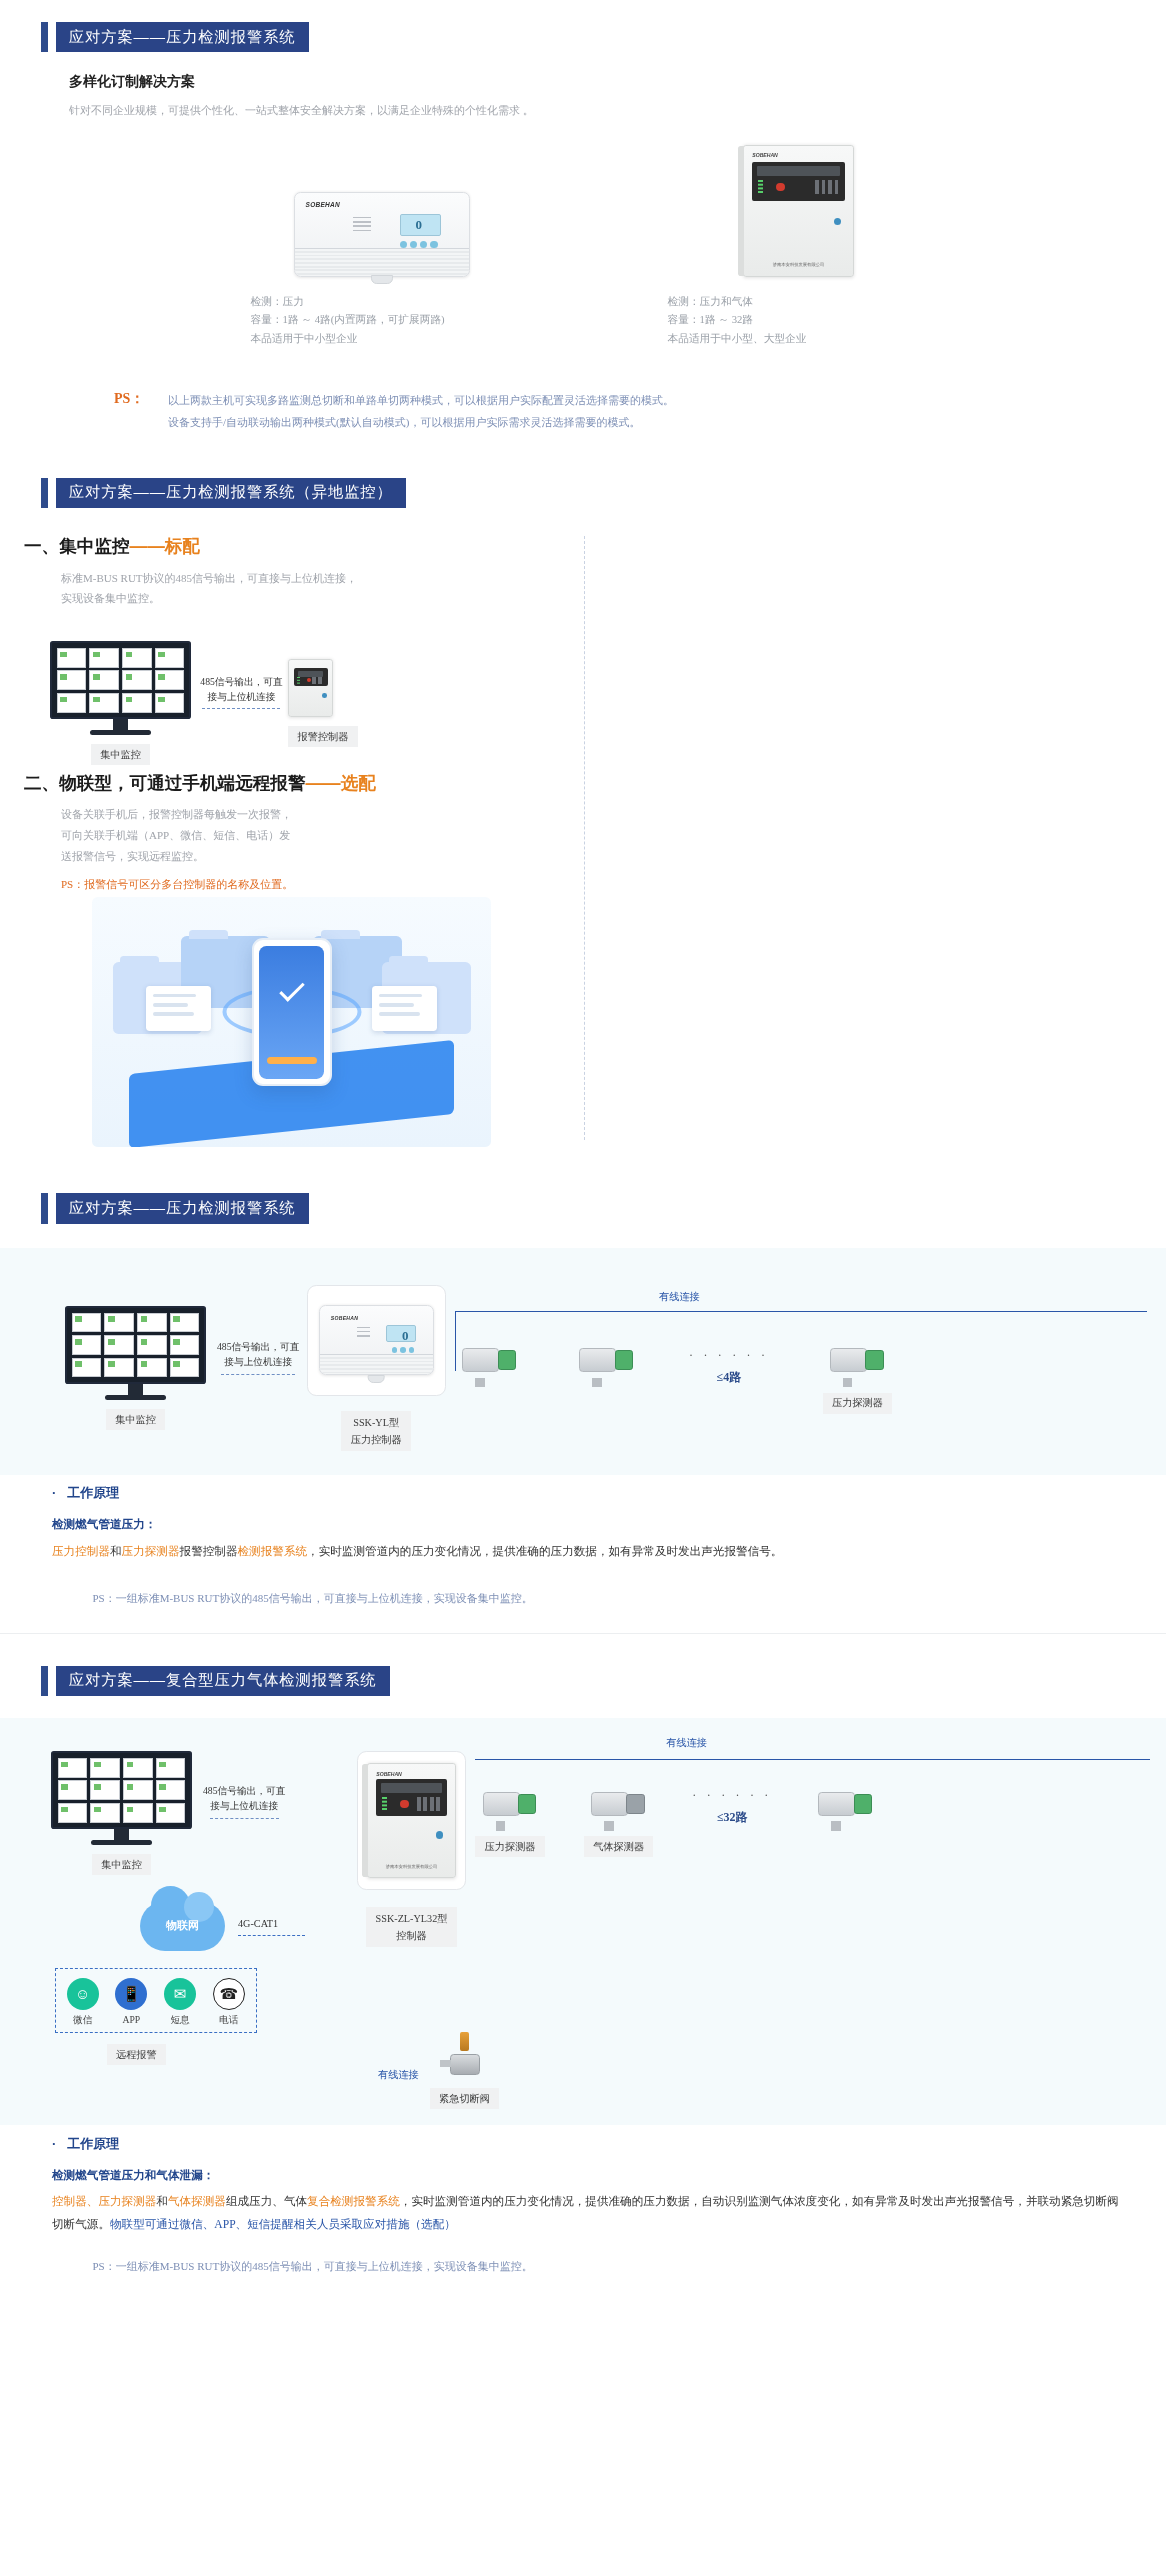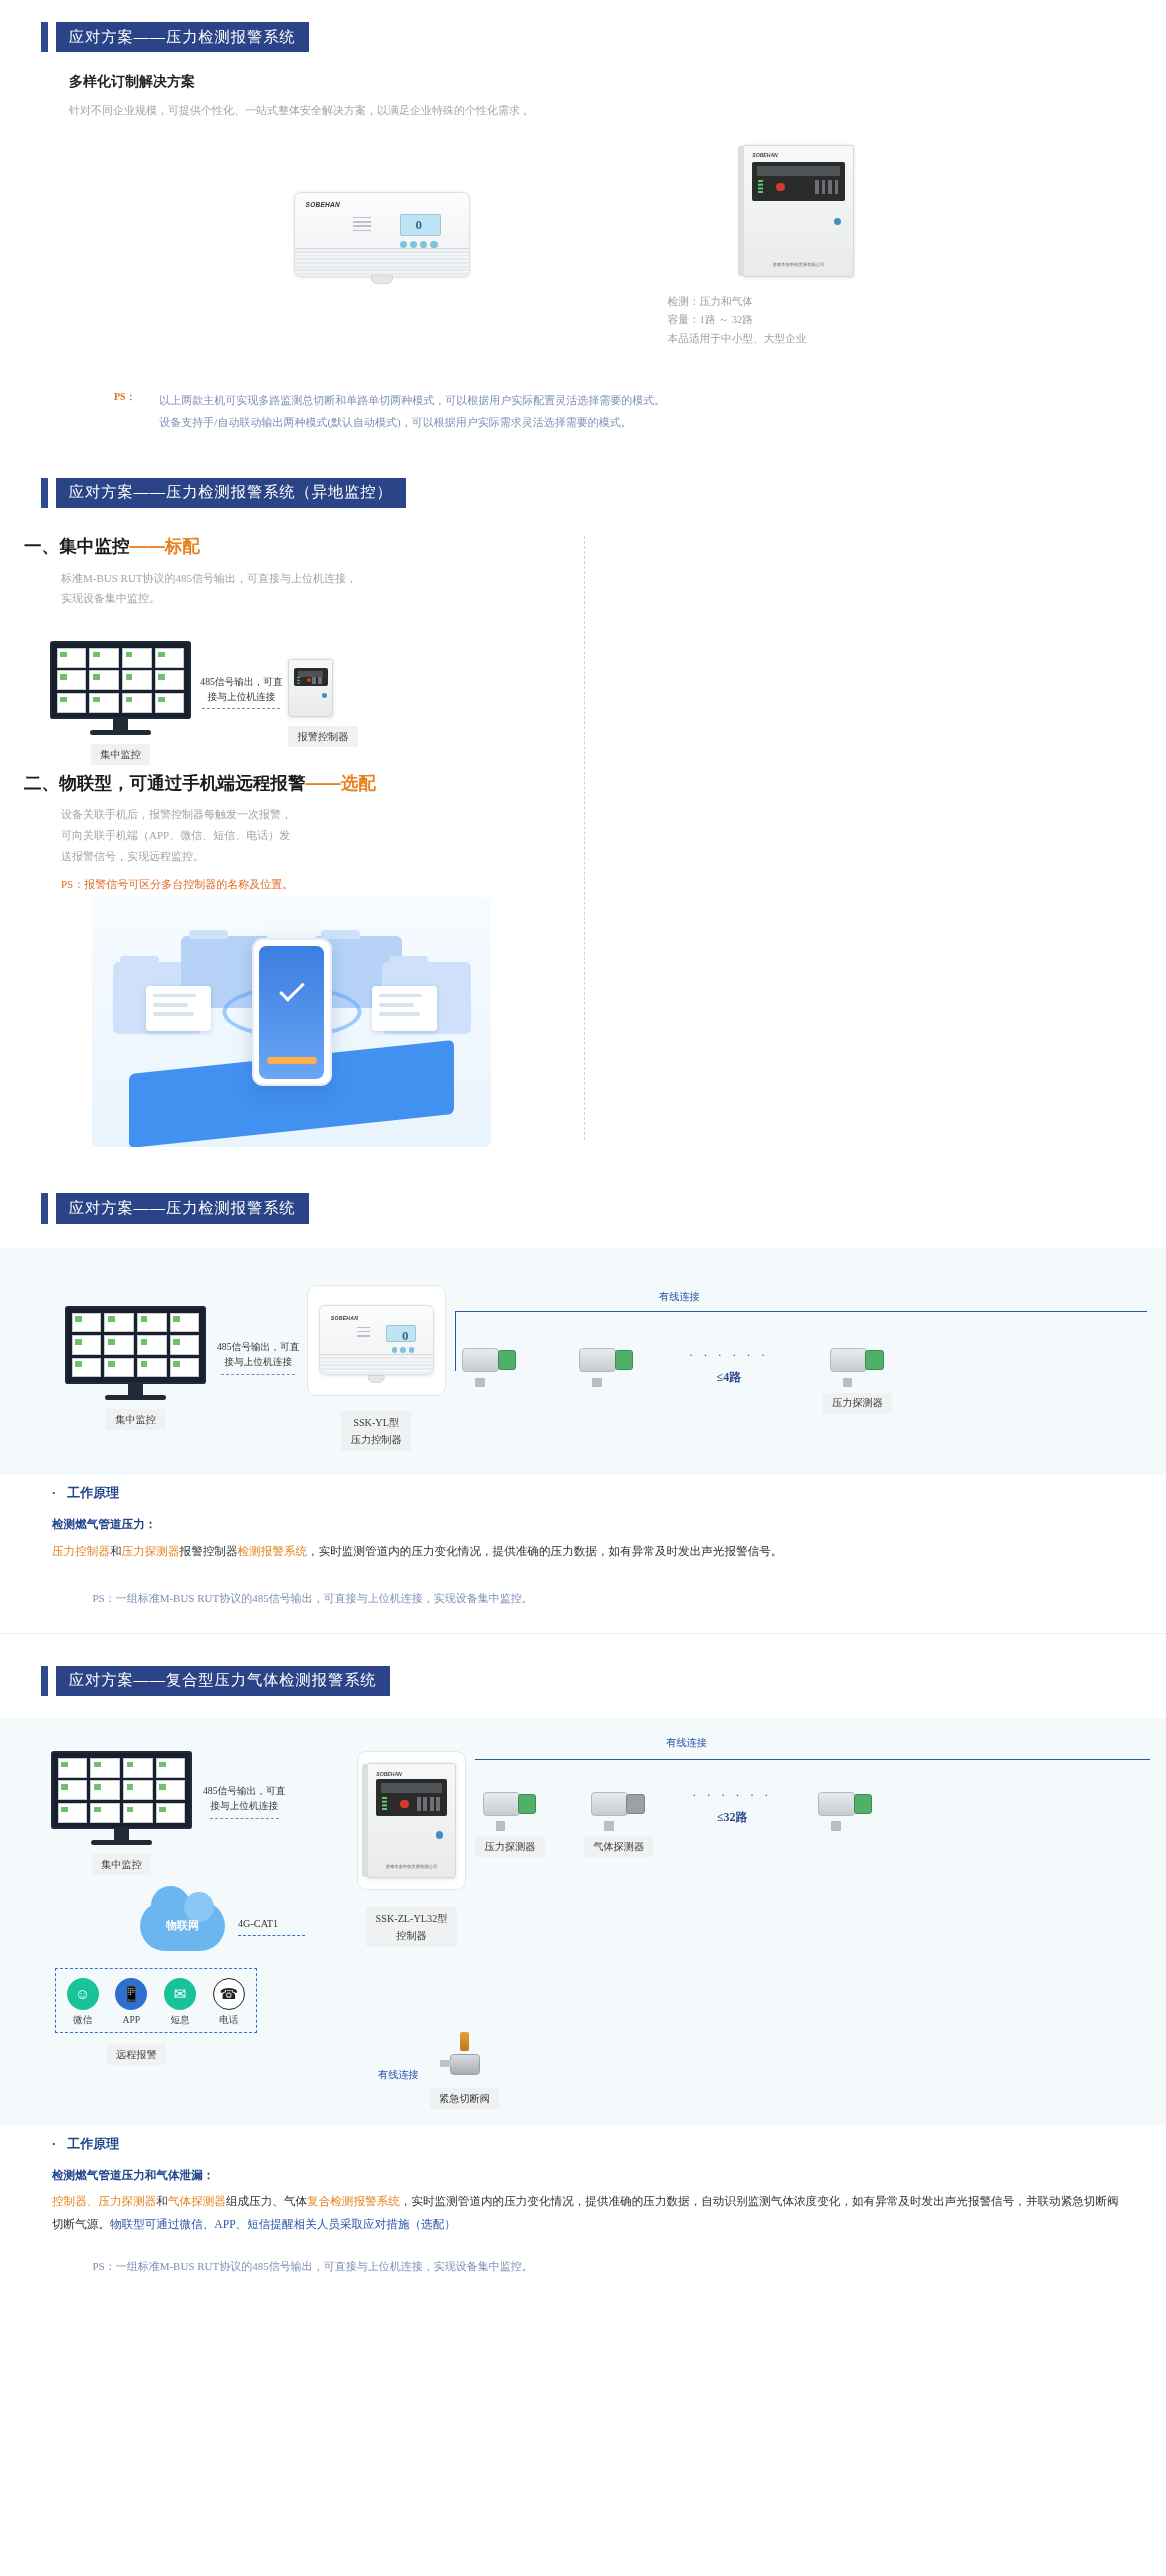--- a/index.html
+++ b/index.html
@@ -184,20 +184,25 @@
             <div class="btns">
                 <b></b>
                 <b></b>
                 <b></b>
                 <b></b>
               </div>
             <div class="vents"></div>
             <div class="knob"></div>
           </div>
         </div>
+        <div class="spec">
+          <div>检测：压力</div>
+          <div>容量：1路 ～ 4路(内置两路，可扩展两路)</div>
+          <div>本品适用于中小型企业</div>
+        </div>
       </div>
 
       <div class="prod">
         <div class="img-wrap">
           <div class="devB">
             <div class="lip"></div>
             <div class="brand">SOBEHAN</div>
             <div class="panel">
               <div class="scr"></div>
               <div class="g"></div>
@@ -210,21 +215,21 @@
         </div>
         <div class="spec">
           <div>检测：压力和气体</div>
           <div>容量：1路 ～ 32路</div>
           <div>本品适用于中小型、大型企业</div>
         </div>
       </div>
     </div>
 
     <div style="margin-top:41px; padding-left:45px; display:flex;">
-      <div class="ps-tag" style="font-size:10px; padding-top:0.9px;">PS：</div>
+      <div class="ps-tag" style="font-size:14px; padding-top:0.9px;">PS：</div>
       <div style="margin-left:3.7px;">
         <div class="p-ps">以上两款主机可实现多路监测总切断和单路单切两种模式，可以根据用户实际配置灵活选择需要的模式。</div>
         <div class="p-ps">设备支持手/自动联动输出两种模式(默认自动模式)，可以根据用户实际需求灵活选择需要的模式。</div>
       </div>
     </div>
   </div>
 
   <div style="height:45px"></div>
   <div class="sec-head">
     <div class="tick"></div>

